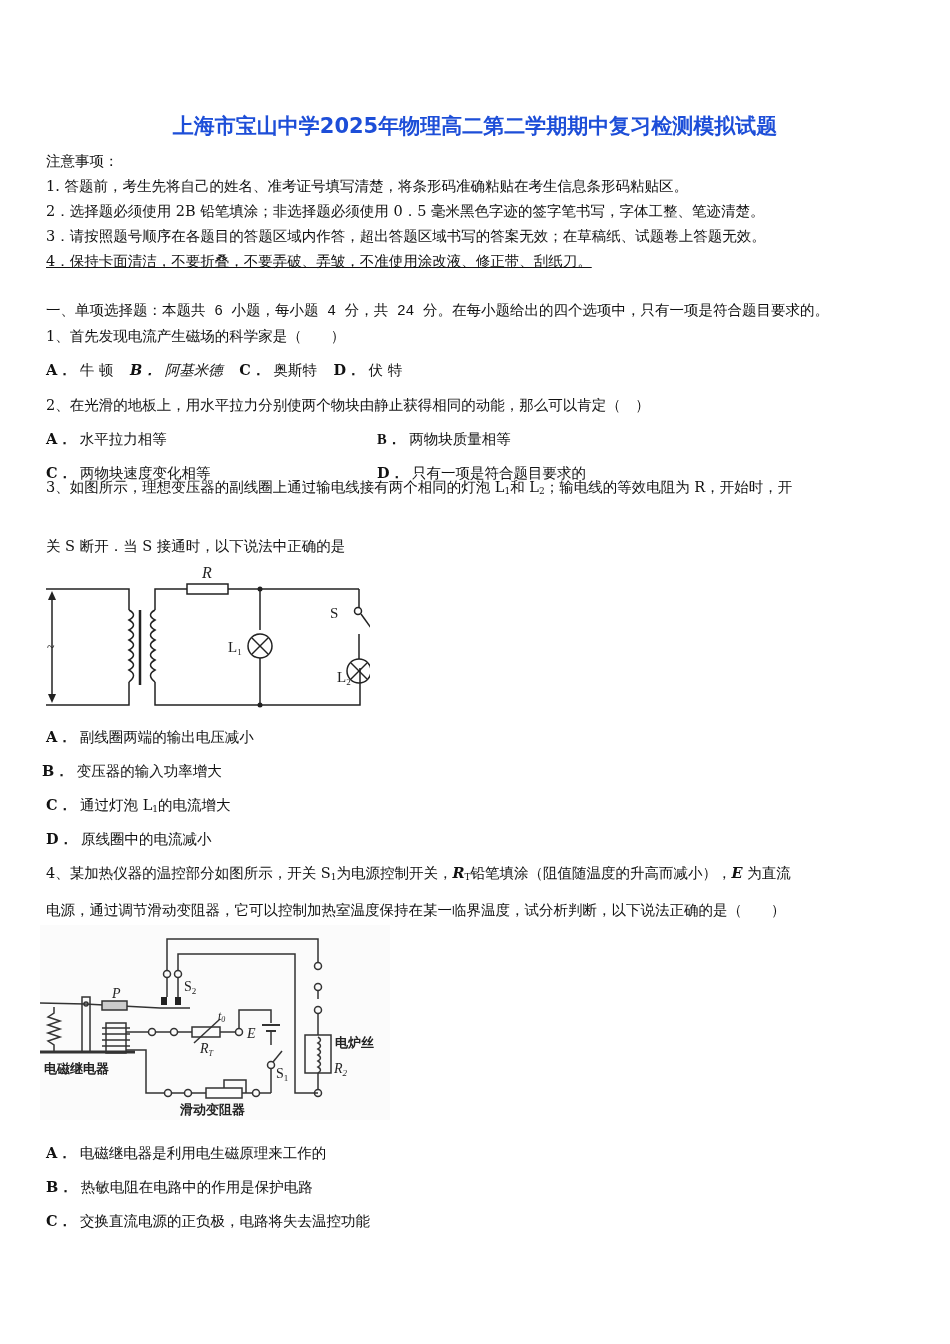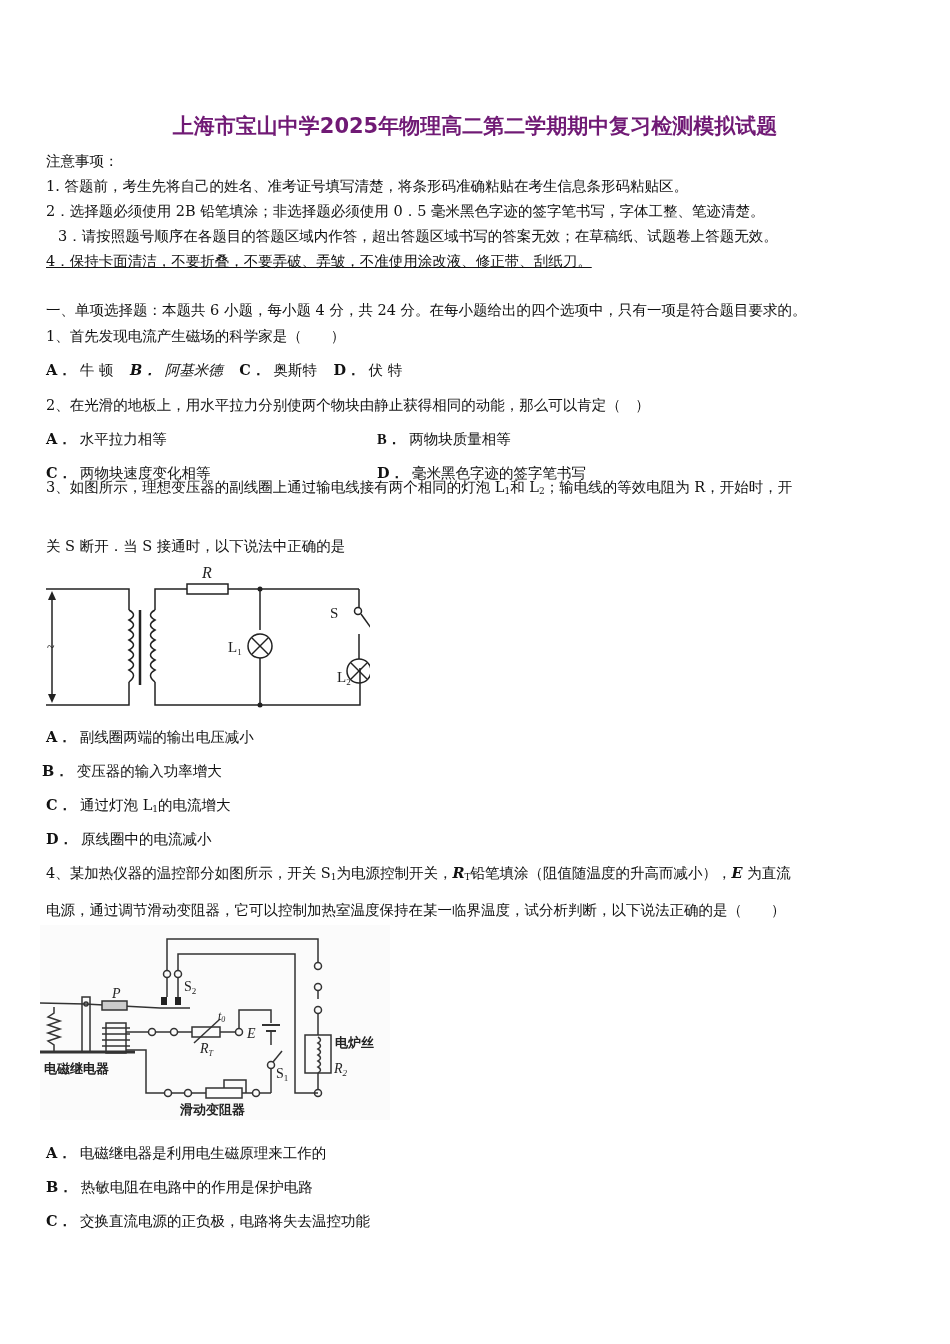--- a/index.html
+++ b/index.html
@@ -1,53 +1,53 @@
 <!DOCTYPE html>
 <html><head>
 <meta charset="utf-8">
 <style>
   html, body { margin: 0; padding: 0; background: #ffffff; }
   body { width: 950px; height: 1344px; position: relative; overflow: hidden;
          font-family: "DejaVu Serif", "Liberation Serif", serif; color: #111; }
   .abs { position: absolute; white-space: nowrap; }
   .title { top: 112px; left: 0; width: 950px; text-align: center;
            font-family: "DejaVu Sans", "Liberation Sans", sans-serif;
-           font-weight: bold; font-size: 21px; letter-spacing: 0px; color: #701a75; }
+           font-weight: bold; font-size: 21px; letter-spacing: 0px; color: #1d4ed8; }
   .t14 { font-size: 14.5px; }
   .b { font-weight: bold; }
   sub { font-size: 9px; vertical-align: -2px; }
   .opt-letter { font-weight: bold; margin-right: 8px; }
   svg text { font-family: "Liberation Serif", "DejaVu Serif", serif; }
 </style>
 </head>
 <body>
 
 <div class="abs title">上海市宝山中学2025年物理高二第二学期期中复习检测模拟试题</div>
 
 <div class="abs t14" style="top:152px;left:46px;">注意事项：</div>
 <div class="abs t14" style="top:177px;left:46px;">1.   答题前，考生先将自己的姓名、准考证号填写清楚，将条形码准确粘贴在考生信息条形码粘贴区。</div>
 <div class="abs t14" style="top:202px;left:46px;">2．选择题必须使用 2B 铅笔填涂；非选择题必须使用 0．5 毫米黑色字迹的签字笔书写，字体工整、笔迹清楚。</div>
-<div class="abs t14" style="top:227px;left:46px;margin-left:12px;">3．请按照题号顺序在各题目的答题区域内作答，超出答题区域书写的答案无效；在草稿纸、试题卷上答题无效。</div>
+<div class="abs t14" style="top:227px;left:46px;">3．请按照题号顺序在各题目的答题区域内作答，超出答题区域书写的答案无效；在草稿纸、试题卷上答题无效。</div>
 <div class="abs t14" style="top:252px;left:46px;text-decoration:underline;">4．保持卡面清洁，不要折叠，不要弄破、弄皱，不准使用涂改液、修正带、刮纸刀。</div>
 
-<div class="abs t14" style="top:301px;left:46px;">一、单项选择题：本题共 6 小题，每小题 4 分，共 24 分。在每小题给出的四个选项中，只有一项是符合题目要求的。</div>
+<div class="abs t14" style="top:301px;left:46px;font-family:Liberation Mono, monospace;">一、单项选择题：本题共 6 小题，每小题 4 分，共 24 分。在每小题给出的四个选项中，只有一项是符合题目要求的。</div>
 
 <div class="abs t14" style="top:327px;left:46px;">1、首先发现电流产生磁场的科学家是（　　）</div>
 <div class="abs t14" style="top:361px;left:46px;">
   <span><span class="opt-letter">A．</span><span>牛 顿</span></span>
   <span style="margin-left:12px;font-style:italic;"><span class="opt-letter">B．</span><span>阿基米德</span></span>
   <span style="margin-left:12px;"><span class="opt-letter">C．</span><span>奥斯特</span></span>
   <span style="margin-left:12px;"><span class="opt-letter">D．</span><span>伏 特</span></span>
 </div>
 
 <div class="abs t14" style="top:396px;left:46px;">2、在光滑的地板上，用水平拉力分别使两个物块由静止获得相同的动能，那么可以肯定（　）</div>
 <div class="abs t14" style="top:430px;left:46px;"><span class="opt-letter">A．</span><span>水平拉力相等</span></div>
 <div class="abs t14" style="top:430px;left:377px;font-family:Liberation Serif, serif;"><span class="opt-letter">B．</span><span>两物块质量相等</span></div>
 <div class="abs t14" style="top:464px;left:46px;"><span class="opt-letter">C．</span><span>两物块速度变化相等</span></div>
-<div class="abs t14" style="top:464px;left:377px;"><span class="opt-letter">D．</span><span>毫米黑色字迹的签字笔书写</span></div>
+<div class="abs t14" style="top:464px;left:377px;"><span class="opt-letter">D．</span><span>只有一项是符合题目要求的</span></div>
 
 <div class="abs t14" style="top:478px;left:46px;">
   <span>3、如图所示，理想变压器的副线圈上通过输电线接有两个相同的灯泡 L</span><sub>1</sub><span>和 L</span><sub>2</sub><span>；输电线的等效电阻为 R，开始时，开</span>
 </div>
 <div class="abs t14" style="top:537px;left:46px;">关 S 断开．当 S 接通时，以下说法中正确的是</div>
 
 <svg class="abs" style="top:560px;left:40px;" width="330" height="150" viewBox="0 0 330 150">
   <g stroke="#222" stroke-width="1.5" fill="none">
 
     <polyline points="6,29 89,29 89,50"></polyline>

